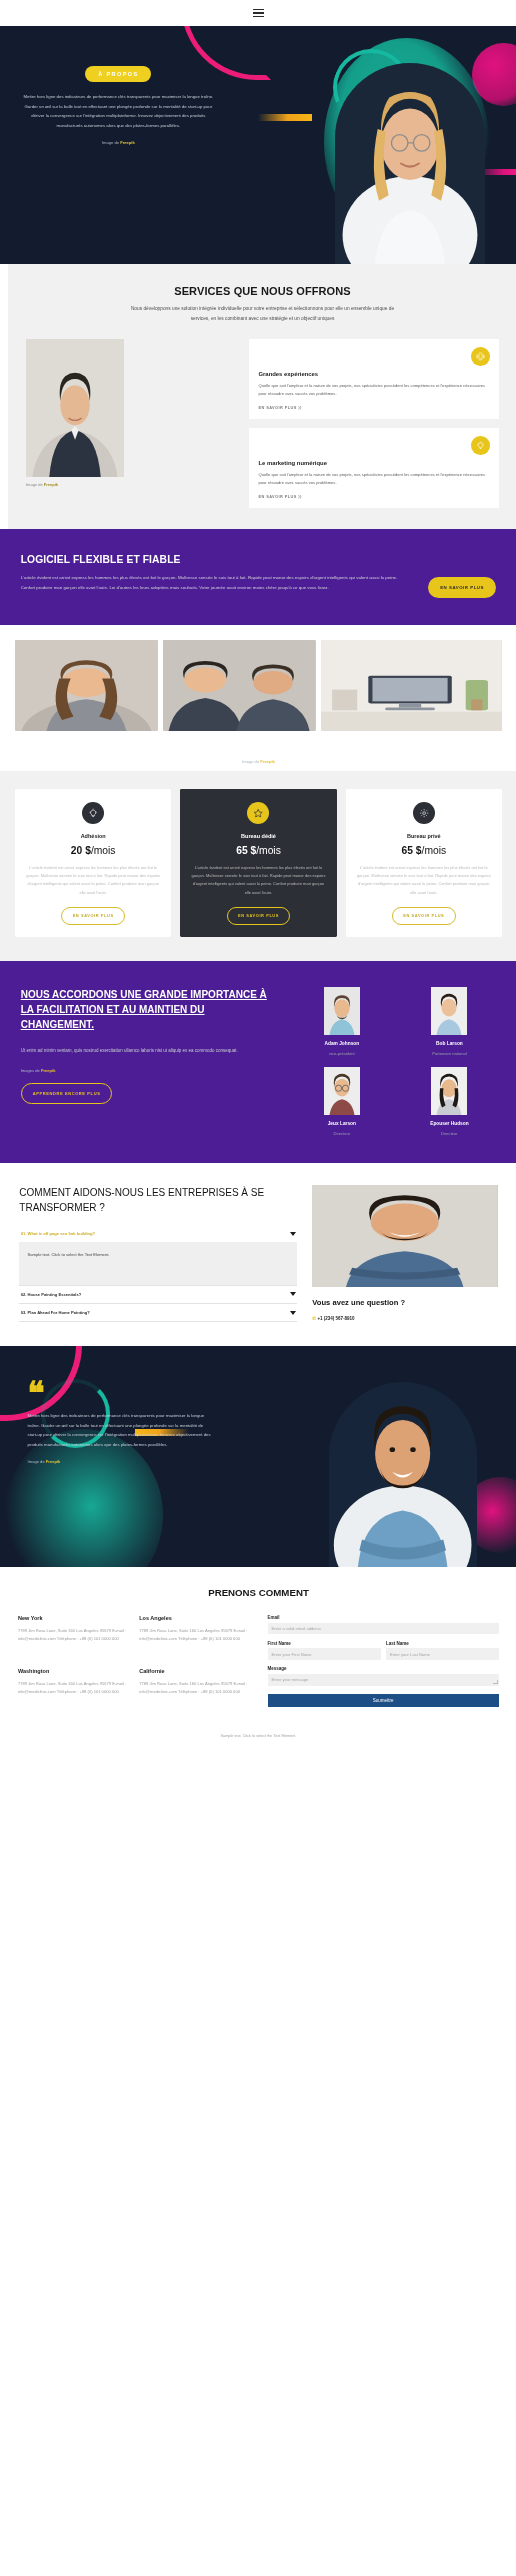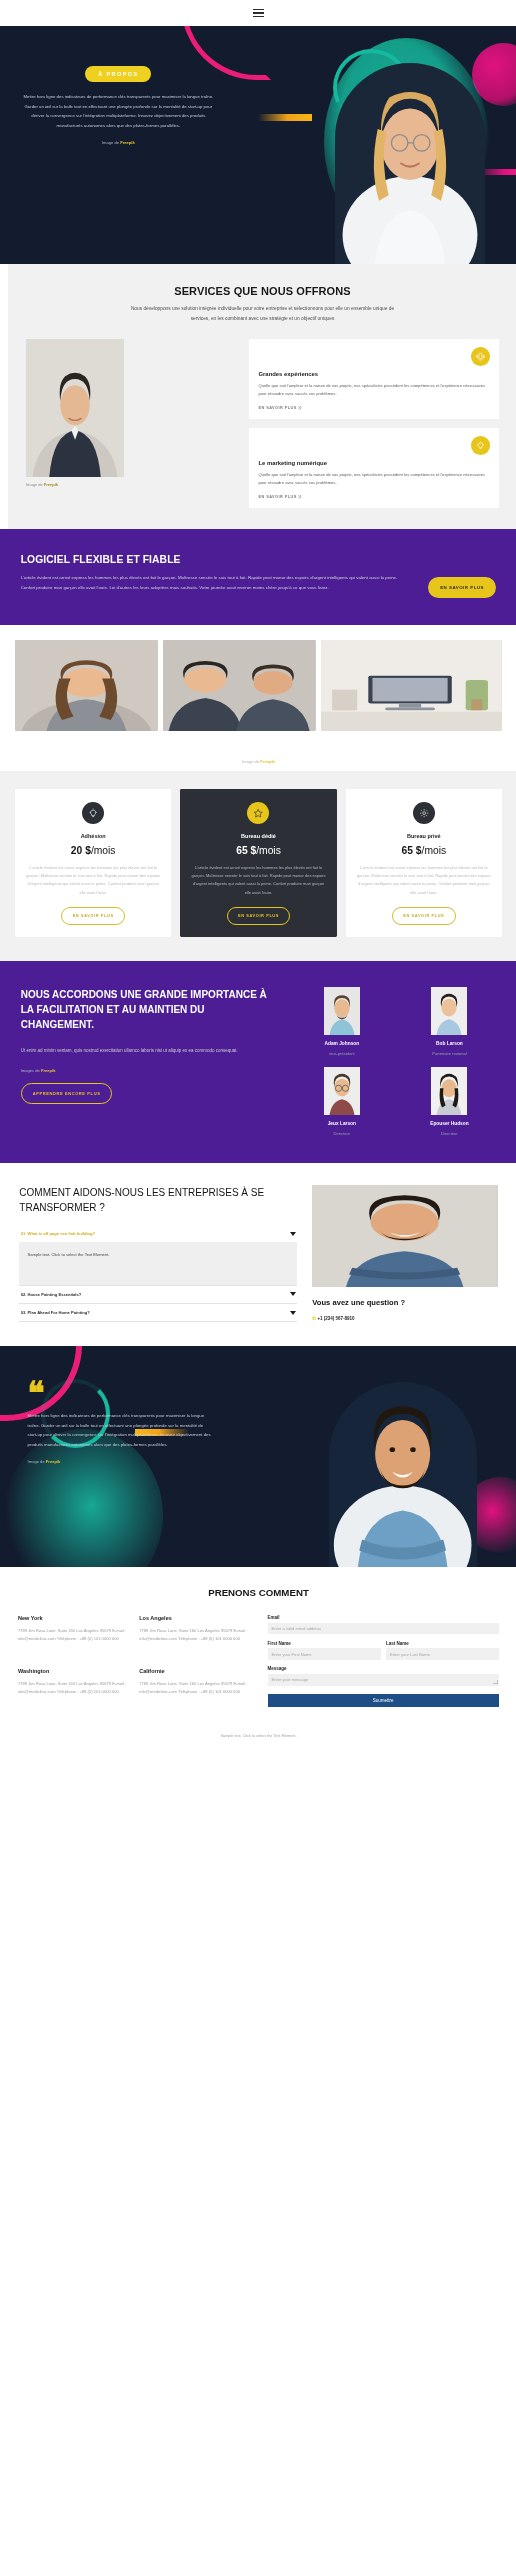--- a/index.html
+++ b/index.html
@@ -158,21 +158,21 @@
   .btn-outline {
     display: inline-block; margin-top: 9.7px; border: 0.7px solid #d6bc2a;
     color: #c4aa24; border-radius: 11px; font-size: 3.9px; font-weight: 700;
     letter-spacing: 0.6px; padding: 5.5px 10.3px; cursor: pointer; background: transparent;
   }
   .pcard.dark .btn-outline { color: #e8c51b; border-color: #e8c51b; }
 
   
   .team { display: flex; gap: 18px; padding: 26px 20.7px 27.6px; }
   .team .left { width: 56%; }
-  .team h2 { color: #fff; font-size: 10px; font-weight: 800; line-height: 1.5; }
+  .team h2 { color: #fff; font-size: 10px; font-weight: 800; line-height: 1.5; text-decoration: underline; }
   .team p.body { margin-top: 12.4px; font-size: 4.5px; line-height: 3.0; color: #c9ccd1; }
   .team .credit { margin-top: 11px; }
   .team .credit b { color: #e9c22e; }
   .btn-outline-yellow {
     display: inline-block; margin-top: 9.7px; border: 0.7px solid #e8c51b; color: #e8c51b;
     border-radius: 12.4px; font-size: 4px; font-weight: 700; letter-spacing: 0.6px;
     padding: 6.9px 11px; cursor: pointer; background: transparent;
   }
   .members { width: 44%; display: grid; grid-template-columns: 1fr 1fr; gap: 11px 13.8px; }
   .member { text-align: center; }

